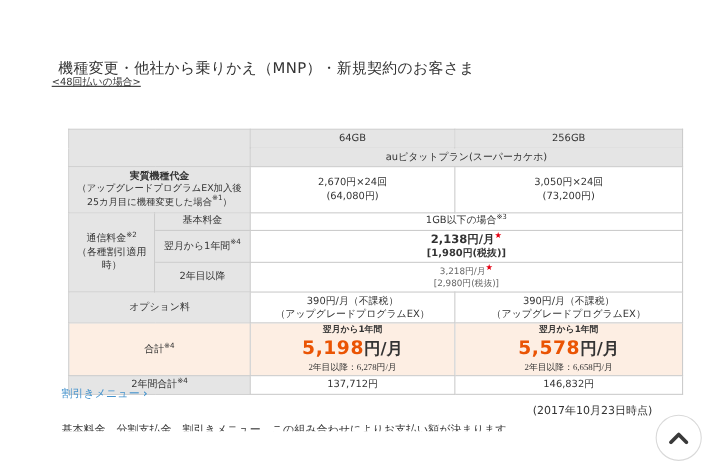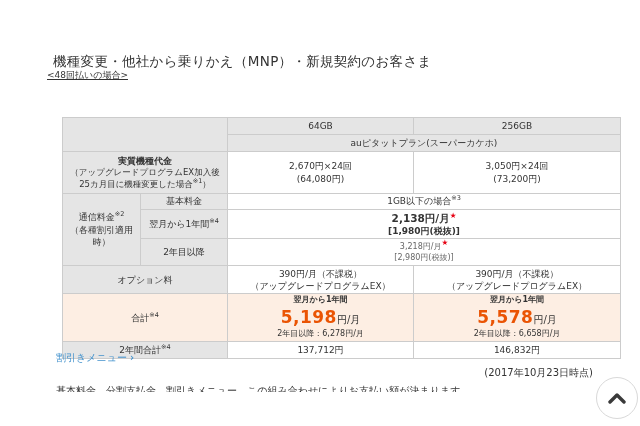--- a/index.html
+++ b/index.html
@@ -33,22 +33,22 @@
   .h16{height:14px;} .h41{height:39px;} .h15{height:13px;}
   .h27{height:25px;} .h26{height:24px;} .h40{height:38px;}
   sup.fn{font-size:6.5px;vertical-align:super;line-height:0;}
   .star{color:#e60012;font-size:7.5px;vertical-align:super;line-height:0;}
   .subnote{font-size:8.5px;font-weight:normal;}
   .price-mid{font-size:10.5px;font-weight:bold;}
   .tax-mid{font-size:9px;font-weight:bold;}
   .gray-sm{color:#666;font-size:8px;line-height:1.4;}
   .period-sm{font-size:8px;font-weight:bold;}
   .big-price{color:#ea5404;font-size:17px;font-weight:bold;letter-spacing:.5px;}
-  .unit{color:#333;font-size:10px;font-weight:normal;}
-  .after-sm{font-size:8px;color:#333;}
+  .unit{color:#333;font-size:15px;font-weight:bold;}
+  .after-sm{font-size:8px;color:#333;font-family:Liberation Serif, serif;}
   .show-image-link{
     position:absolute;left:56px;top:351px;
     font-size:10px;color:#4593cd;text-decoration:none;cursor:pointer;
   }
   .link-chevron{font-size:10px;color:#4593cd;margin-left:3px;font-weight:bold;}
   .date-note{
     position:absolute;right:47px;top:366px;
     font-size:10px;color:#333;
   }
   .clipped-note{

